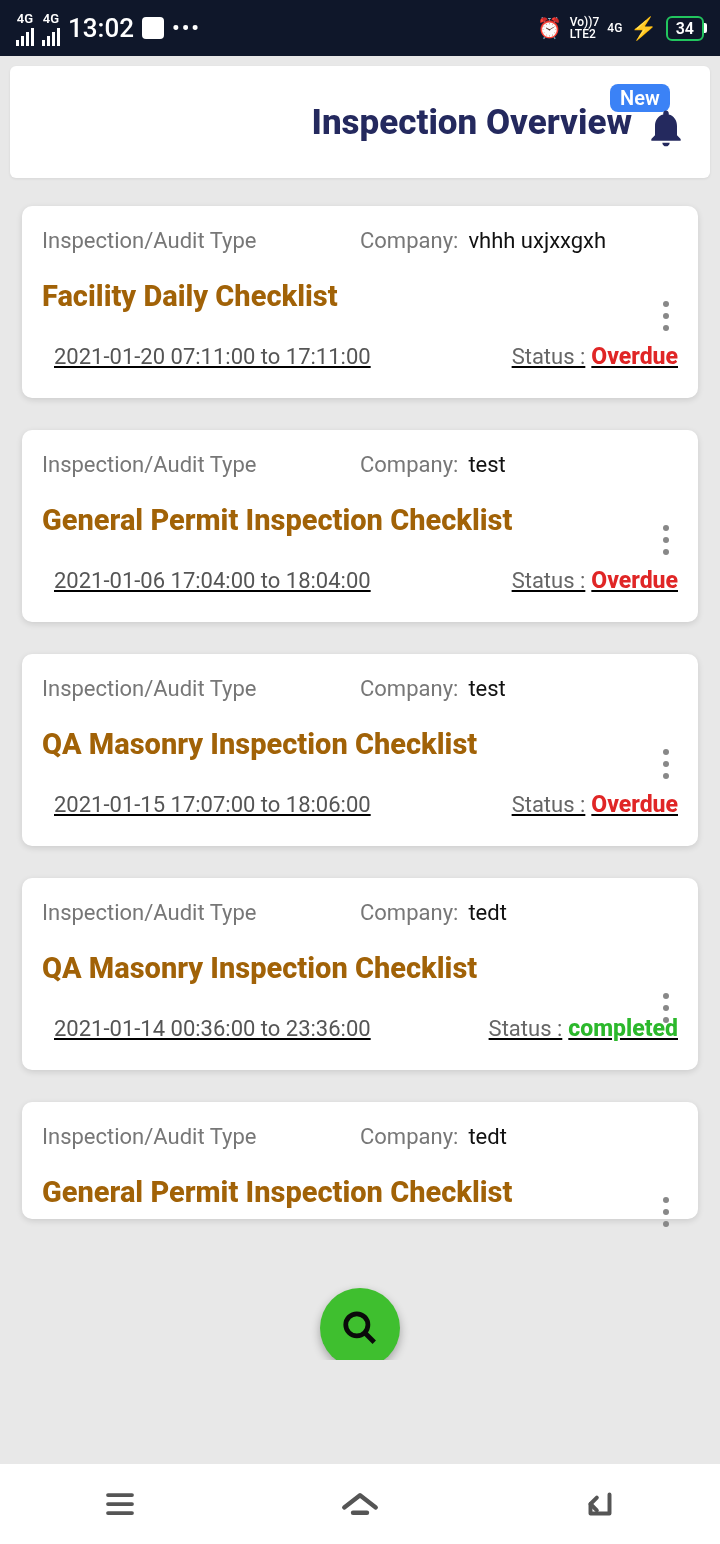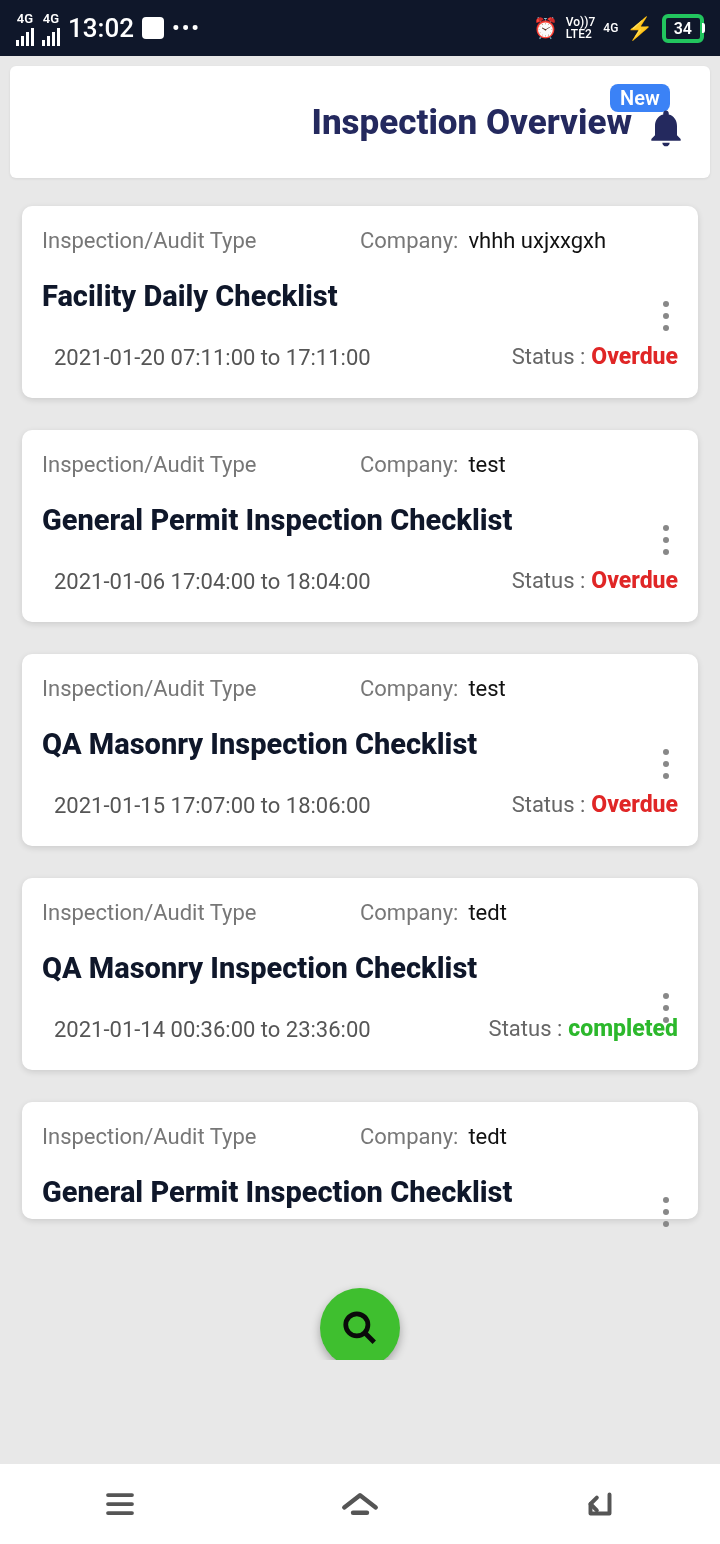--- a/index.html
+++ b/index.html
@@ -22,21 +22,21 @@
       font-weight: 500;
     }
     .status-left { display: flex; align-items: center; gap: 8px; }
     .status-right { margin-left: auto; display: flex; align-items: center; gap: 8px; }
     .signal { font-size: 16px; display: inline-flex; align-items: flex-end; gap: 2px; }
     .signal span { display: inline-block; width: 3px; background: white; }
     .signal span:nth-child(1){height:6px}.signal span:nth-child(2){height:10px}.signal span:nth-child(3){height:14px}.signal span:nth-child(4){height:18px}
     .label-4g { font-size: 13px; font-weight: 600; margin-bottom: 2px; }
     .clock { font-size: 26px; font-weight: 500; }
     .status-icon { font-size: 20px; }
-    .battery-box { border: 4px solid #22c55e; border-radius: 6px; padding: 1px 8px; font-size: 16px; font-weight: 600; position: relative; }
+    .battery-box { border: 2px solid #22c55e; border-radius: 6px; padding: 1px 8px; font-size: 16px; font-weight: 600; position: relative; }
     .battery-box:after { content:''; position:absolute; right:-5px; top:5px; width:3px; height:10px; background:white; border-radius:0 2px 2px 0; }
     .net-text { font-size: 12px; line-height: 1; text-align: left; }
 
     .header-card {
       background: white;
       margin: 10px 10px 12px 10px;
       border-radius: 6px;
       padding: 28px 22px;
       display: flex;
       align-items: center;
@@ -68,30 +68,31 @@
       padding: 22px 20px 28px 20px;
       margin-bottom: 32px;
       box-shadow: 0 2px 6px rgba(0,0,0,0.12);
       position: relative;
     }
     .card-row { display: flex; align-items: baseline; }
     .label { color: #777; font-size: 22px; }
     .company-wrap { position: absolute; left: 338px; display: flex; align-items: flex-start; gap: 10px; }
     .company-val { color: #111; font-size: 22px; }
     .card-title {
-      color: #0f172a;
+      color: #a16207;
       font-size: 29px;
       font-weight: 800;
       margin-top: 26px;
       max-width: 580px;
     }
     .card-bottom {
       margin-top: 30px;
       display: flex;
-      align-items: flex-end;
+      align-items: center;
+      text-decoration: underline;
     }
     .datetime { color: #555; font-size: 22px; padding-left: 12px; max-width: 330px; }
     .status-wrap { margin-left: auto; display: flex; align-items: baseline; gap: 6px; max-width: 280px; }
     .status-label { color: #666; font-size: 22px; white-space: nowrap; }
     .status-val { font-size: 23px; font-weight: 800; word-break: break-word; }
     .status-overdue { color: #e02626; }
     .status-completed { color: #2cb82c; text-align: center; }
     .more-dots {
       position: absolute;
       right: 18px;

